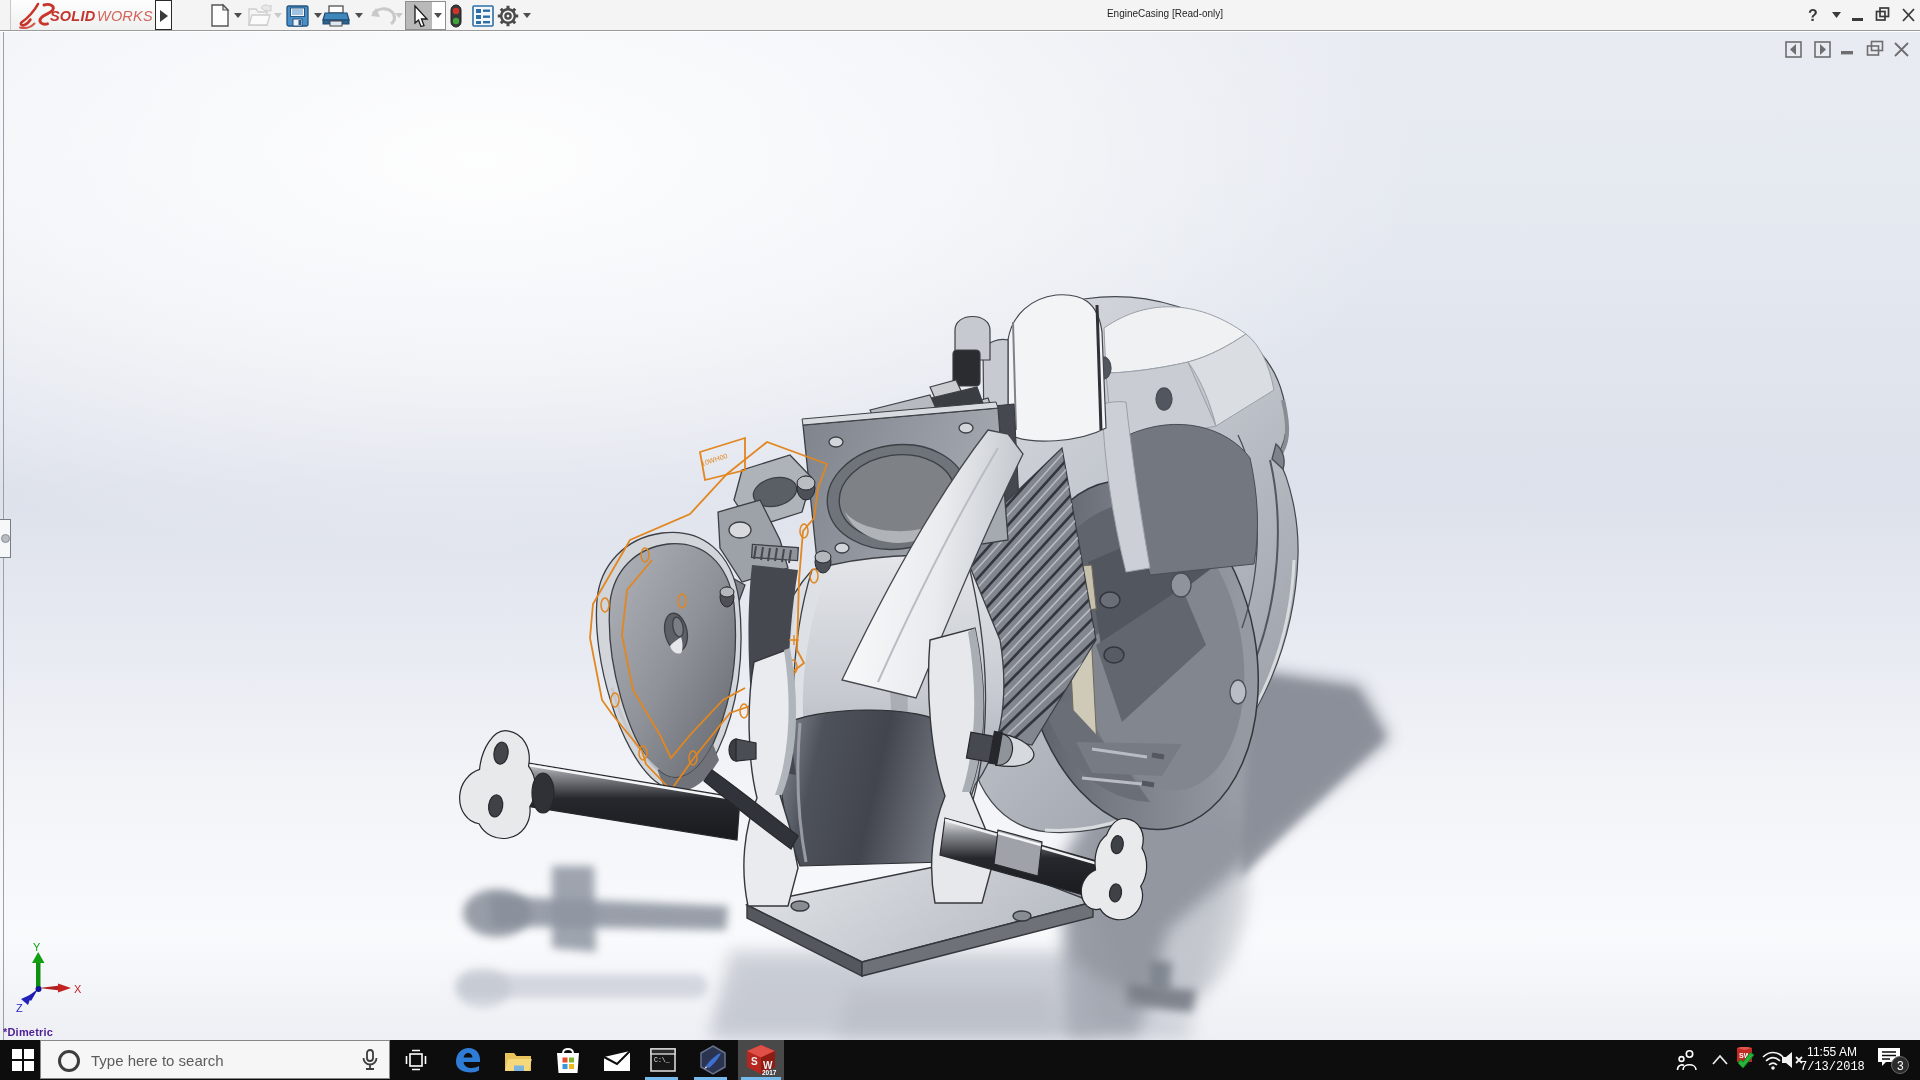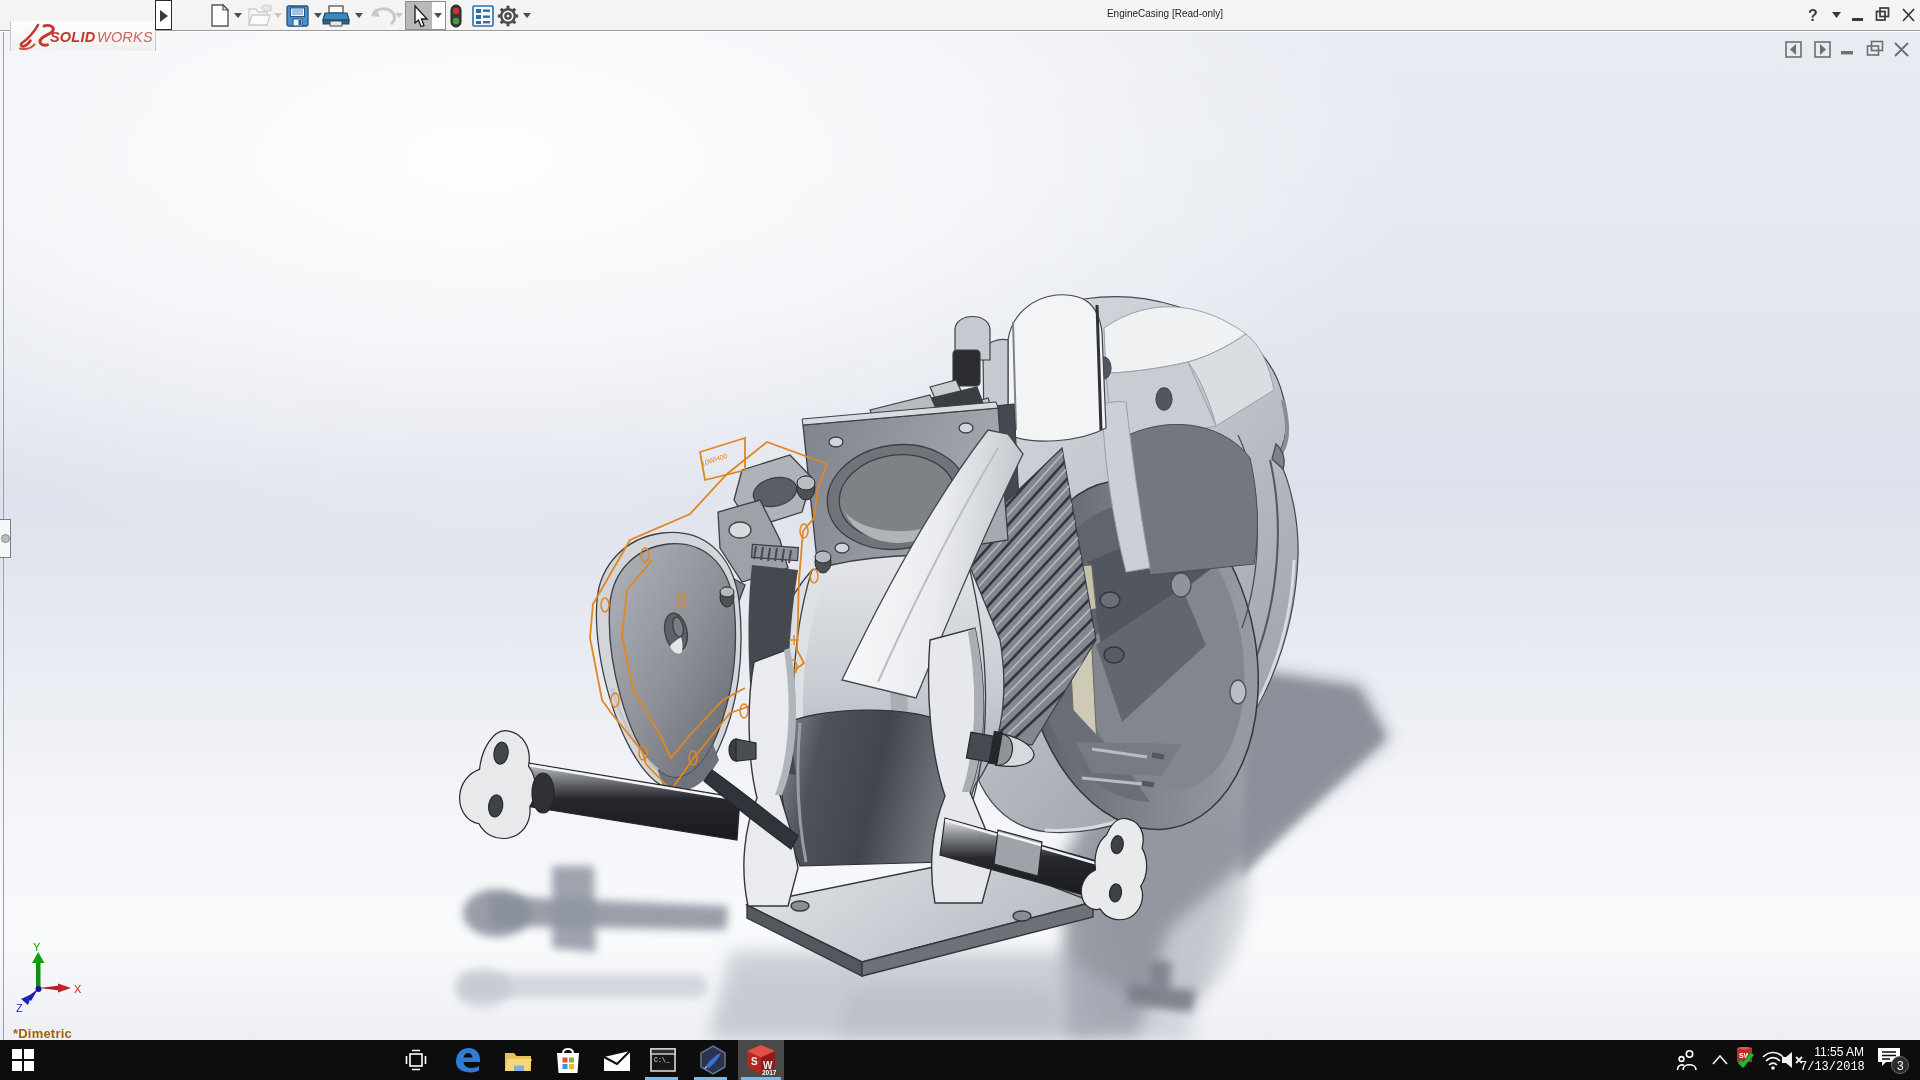--- a/index.html
+++ b/index.html
@@ -1,33 +1,33 @@
 <!DOCTYPE html>
 <html><head>
 <meta charset="utf-8">
 <style>
 html,body{margin:0;padding:0;width:1920px;height:1080px;overflow:hidden;
  font-family:"Liberation Sans",sans-serif;background:#fff;}
 #titlebar{position:absolute;left:0;top:0;width:1920px;height:31px;
  background:#f4f4f4;border-bottom:1px solid #9b9b9b;box-sizing:border-box;}
 #logo{position:absolute;left:10px;top:0;width:144px;height:30px;
- background:linear-gradient(180deg,#fdfdfd,#eef1ef);border-left:1px solid #c8c8c8;border-right:1px solid #c8c8c8;margin-top:21px;}
+ background:linear-gradient(180deg,#fdfdfd,#eef1ef);border-left:1px solid #c8c8c8;border-right:1px solid #c8c8c8;}
 #flyout{position:absolute;left:155px;top:0px;width:17px;height:30px;background:#fff;
  border:1px solid #2a2a2a;box-sizing:border-box;}
 #flyout:after{content:"";position:absolute;left:4px;top:9px;
  border-left:8px solid #3a3a3a;border-top:6px solid transparent;border-bottom:6px solid transparent;}
 #title{position:absolute;top:8px;left:1045px;width:240px;text-align:center;
  font-size:10px;color:#1f1f1f;}
 #viewport{position:absolute;left:0;top:32px;width:1920px;height:1008px;background:#e7eaf1;}
 #vpline{position:absolute;left:3px;top:0;width:1px;height:1008px;background:#9aa0a8;}
 #lefttab{position:absolute;left:0px;top:487px;width:10px;height:37px;background:#f6f7f8;
  border:1px solid #787d84;border-left:none;}
 #lefttab:after{content:"";position:absolute;left:1px;top:14px;width:7px;height:7px;border-radius:50%;
  background:#b9bdc2;border:1px solid #8a8e94;}
-#dimetric{position:absolute;left:13px;top:994px;font-size:13px;font-weight:700;color:#a16207;letter-spacing:0.2px;}
+#dimetric{position:absolute;left:3px;top:994px;font-size:11px;font-weight:700;color:#4c1d95;letter-spacing:0.2px;}
 #taskbar{position:absolute;left:0;top:1040px;width:1920px;height:40px;background:#0d0d0d;}
 #search{position:absolute;left:40px;top:0px;width:350px;height:39px;background:#f6f6f6;
  border:1px solid #888;box-sizing:border-box;}
 #search .ring{position:absolute;left:17px;top:9px;width:16px;height:16px;border-radius:50%;
  border:3px solid #3d3d3d;}
 #search .txt{position:absolute;left:50px;top:11px;font-size:15px;color:#5c5c5c;}
 .clock{position:absolute;color:#fff;font-size:12px;text-align:center;width:70px;}
 </style>
 </head>
 <body>
@@ -488,20 +488,28 @@
 </div>
 
 <div id="taskbar">
 
   <svg width="22" height="22" viewBox="0 0 22 22" style="position:absolute;left:12px;top:9px;">
     <rect x="0" y="0" width="10" height="10" fill="#fff"></rect>
     <rect x="12" y="0" width="10" height="10" fill="#fff"></rect>
     <rect x="0" y="12" width="10" height="10" fill="#fff"></rect>
     <rect x="12" y="12" width="10" height="10" fill="#fff"></rect>
   </svg>
+  <div id="search">
+    <div class="ring"></div>
+    <div class="txt">Type here to search</div>
+    <svg width="18" height="22" viewBox="0 0 18 22" style="position:absolute;left:320px;top:8px;">
+      <rect x="6" y="1" width="6" height="11" rx="3" fill="none" stroke="#3d3d3d" stroke-width="1.8"></rect>
+      <path d="M2.5 9 A6.5 6.5 0 0 0 15.5 9 M9 15.5 L9 20 M5 20 L13 20" fill="none" stroke="#3d3d3d" stroke-width="1.8"></path>
+    </svg>
+  </div>
 
   <div style="position:absolute;left:738px;top:0;width:46px;height:40px;background:#494949;"></div>
 
   <svg width="24" height="24" viewBox="0 0 24 24" style="position:absolute;left:404px;top:8px;">
     <g stroke="#fff" fill="none" stroke-width="1.6">
       <rect x="6" y="6" width="12" height="12"></rect>
       <path d="M2.5 8 L2.5 16 M21.5 8 L21.5 16 M8 2.5 L16 2.5 M8 21.5 L16 21.5"></path>
     </g>
   </svg>
 
@@ -580,21 +588,21 @@
       <path d="M5 11 C9.5 6.5 14.5 6.5 19 11"></path>
       <path d="M8 15 C10.5 12.5 13.5 12.5 16 15"></path>
     </g>
     <circle cx="12" cy="18" r="1.8" fill="#f2f2f2"></circle>
   </svg>
 
   <svg width="26" height="20" viewBox="0 0 26 20" style="position:absolute;left:1781px;top:10px;">
     <path d="M1 7 L5 7 L11 2 L11 18 L5 13 L1 13 Z" fill="#f2f2f2"></path>
     <path d="M15 7 L21 13 M21 7 L15 13" stroke="#f2f2f2" stroke-width="1.8"></path>
   </svg>
-  <div class="clock" style="left:1800px;top:5px;width:64px;text-align:right;">11:55 AM</div>
+  <div class="clock" style="left:1800px;top:5px;width:64px;">11:55 AM</div>
   <div class="clock" style="left:1800px;top:20px;width:64px;font-family:Liberation Mono, monospace;">7/13/2018</div>
 
   <svg width="34" height="30" viewBox="0 0 34 30" style="position:absolute;left:1876px;top:6px;">
     <path d="M2 2 L24 2 L24 16 L10 16 L6 20 L6 16 L2 16 Z" fill="#fff"></path>
     <path d="M6 6 L20 6 M6 9.5 L20 9.5 M6 13 L14 13" stroke="#0d0d0d" stroke-width="1.6"></path>
     <circle cx="24" cy="19" r="8.5" fill="#2b2b2b" stroke="#6a6a6a" stroke-width="1"></circle>
     <text x="21" y="23.5" font-size="12" fill="#fff" font-family="Liberation Sans">3</text>
   </svg>
 </div>
 

